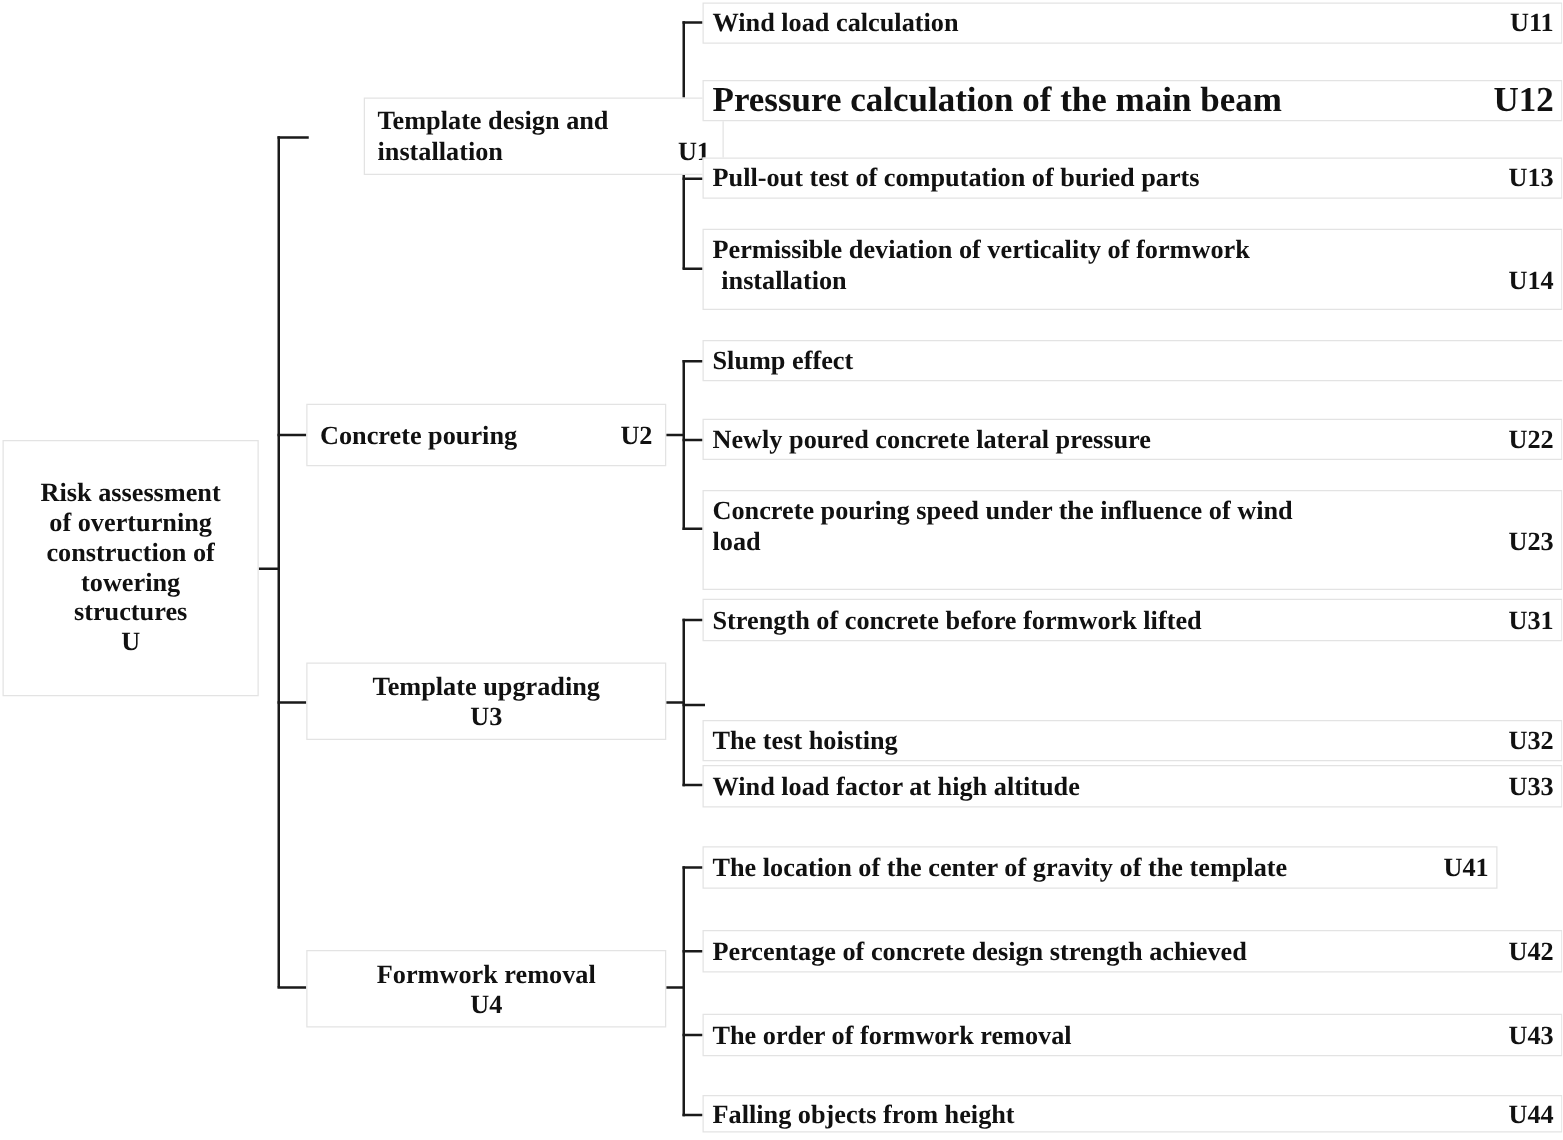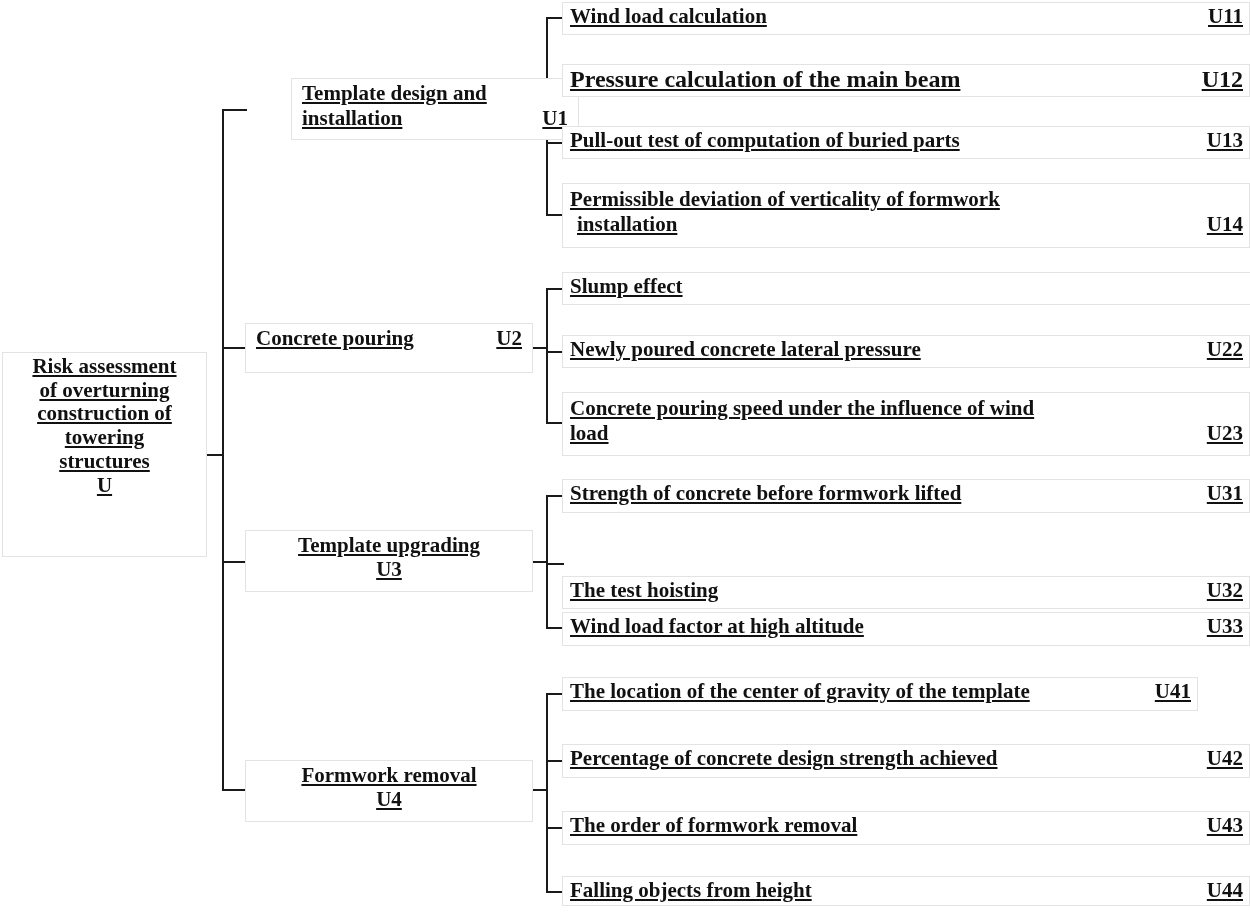--- a/index.html
+++ b/index.html
@@ -18,21 +18,21 @@
   }
   
   .node {
     position: absolute;
     box-sizing: border-box;
     border: 1px solid #e3e3e3;
     background: #ffffff;
     color: #111111;
     font-weight: bold;
     display: flex;
-    text-decoration: underline;
+    align-items: center;
   }
   .node .txt {
     display: block;
     width: 100%;
   }
 
   
   .root {
     text-align: center;
     justify-content: center;
@@ -175,21 +175,21 @@
     </span>
   </div>
 
   <div class="node leaf" style="left:562px; top:2px; width:688px; height:33px; font-size:21px;">
     <span class="row txt">
       <span>Wind load calculation</span>
       <span class="code">U11</span>
     </span>
   </div>
 
-  <div class="node leaf" style="left:562px; top:64px; width:688px; height:33px; font-size:24px; ">
+  <div class="node leaf" style="left:562px; top:64px; width:688px; height:33px; font-size:28px; ">
     <span class="row txt">
       <span>Pressure calculation of  the main beam</span>
       <span class="code">U12</span>
     </span>
   </div>
 
   <div class="node leaf" style="left:562px; top:126px; width:688px; height:33px; font-size:21px;">
     <span class="row txt">
       <span>Pull-out test of computation of buried parts</span>
       <span class="code">U13</span>
@@ -213,21 +213,21 @@
     </span>
   </div>
 
   <div class="node leaf" style="left:562px; top:335px; width:688px; height:33px; font-size:21px;">
     <span class="row txt">
       <span>Newly poured concrete lateral pressure</span>
       <span class="code">U22</span>
     </span>
   </div>
 
-  <div class="node leaf twoline" style="left:562px; top:392px; width:688px; height:64px; font-size:21px;">
+  <div class="node leaf twoline" style="left:562px; top:392px; width:688px; height:80px; font-size:21px;">
     <span class="txt">
       <span class="l1">Concrete pouring speed under the influence of wind</span>
       <span class="l2" style="padding-left:0;">
         <span>load</span>
         <span class="code">U23</span>
       </span>
     </span>
   </div>
 
   <div class="node leaf" style="left:562px; top:479px; width:688px; height:34px; font-size:21px;">

